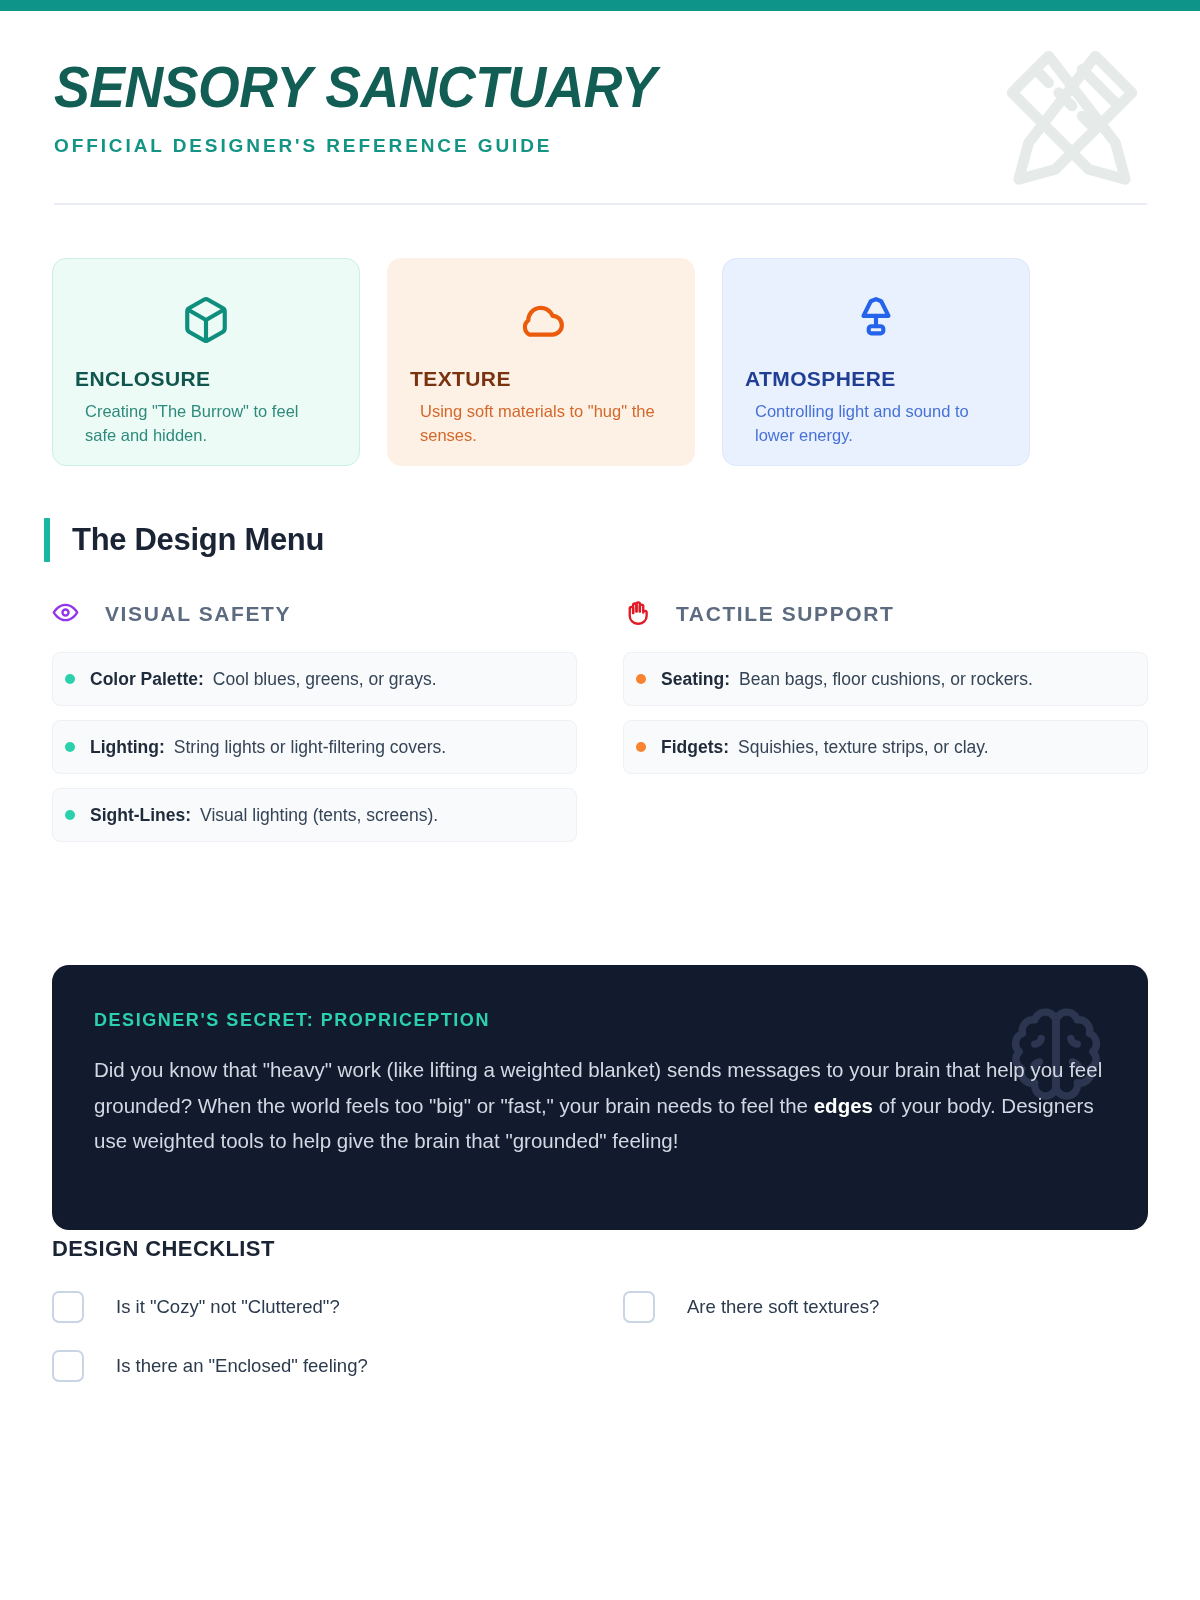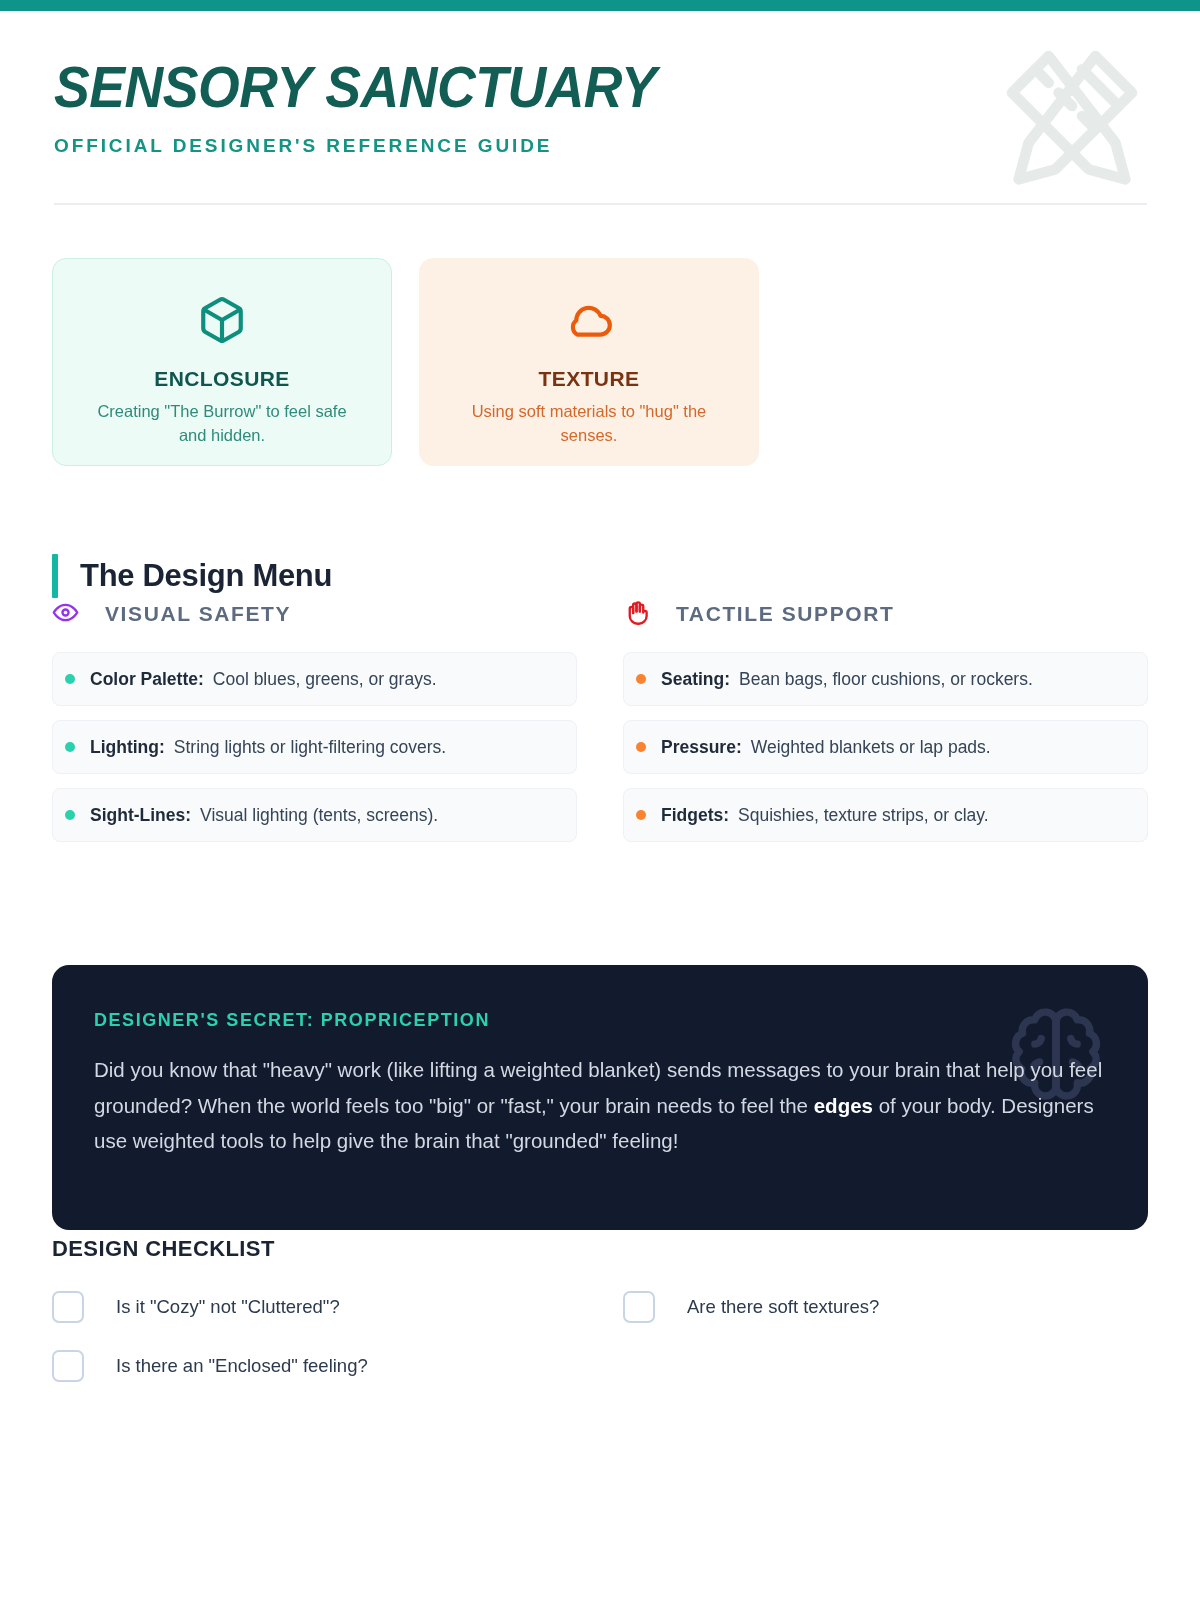--- a/index.html
+++ b/index.html
@@ -78,25 +78,24 @@
   
   .pillars {
     position: absolute;
     top: 258px; left: 52px;
     width: 1096px;
     display: flex;
     gap: 27px;
   }
 
   .pillar {
-    width: 340px;
+    width: 308px;
     height: 208px;
     border-radius: 14px;
     padding: 34px 22px 8px 22px;
-    text-align: center;
   }
 
   .pillar.enclosure { background: #EDFBF6; border: 1.5px solid #CBEFE4; }
   .pillar.texture   { background: #FDF1E5; border: 1.5px solid #FDF1E5; }
   .pillar.atmosphere{ background: #EAF1FE; border: 1.5px solid #DDE8FD; }
 
   .pillar-icon {
     height: 54px;
     display: flex;
     align-items: center;
@@ -119,25 +118,24 @@
     line-height: 1.45;
     padding: 0 10px;
   }
   .pillar.enclosure  .pillar-desc { color: #2E8B7C; }
   .pillar.texture    .pillar-desc { color: #D4682B; }
   .pillar.atmosphere .pillar-desc { color: #4671D6; }
 
   
   .section-head {
     position: absolute;
-    top: 518px; left: 52px;
+    top: 518px; left: 44px;
     display: flex;
     align-items: center;
     gap: 22px;
-    margin-top: 36px;
   }
   .section-bar {
     width: 6px;
     height: 44px;
     background: #14B8A2;
     border-radius: 1px;
   }
   .section-title {
     font-size: 31px;
     font-weight: 700;
@@ -317,20 +315,31 @@
     <div class="pillar texture">
       <div class="pillar-icon">
         <svg viewBox="0 0 24 24" width="50" height="50" fill="none" stroke="#EA5B0C" stroke-width="2" stroke-linecap="round" stroke-linejoin="round">
           <path d="M17.5 19a4.5 4.5 0 0 0 0-9 6 6 0 0 0-11.6 2.2A4 4 0 0 0 6.5 19z"></path>
         </svg>
       </div>
       <div class="pillar-title">TEXTURE</div>
       <div class="pillar-desc">Using soft materials to "hug" the senses.</div>
     </div>
 
+    <div class="pillar atmosphere">
+      <div class="pillar-icon">
+        <svg viewBox="0 0 24 24" width="50" height="50" fill="none" stroke="#2563EB" stroke-width="2" stroke-linecap="round" stroke-linejoin="round">
+          <path d="M12 2 L9.5 3 L6 10 h12 L14.5 3 Z"></path>
+          <path d="M12 10 v5"></path>
+          <rect x="8.5" y="15" width="7" height="3.4" rx="1.3"></rect>
+        </svg>
+      </div>
+      <div class="pillar-title">ATMOSPHERE</div>
+      <div class="pillar-desc">Controlling light and sound to lower energy.</div>
+    </div>
 
   </div>
 
   <div class="section-head">
     <div class="section-bar"></div>
     <div class="section-title">The Design Menu</div>
   </div>
 
   <div class="menu">
 
@@ -375,25 +384,20 @@
         <span class="col-head-label">TACTILE SUPPORT</span>
       </div>
 
       <div class="menu-item">
         <span class="dot orange"></span>
         <span class="item-term">Seating:</span>
         <span class="item-desc">Bean bags, floor cushions, or rockers.</span>
       </div>
       <div class="menu-item">
         <span class="dot orange"></span>
-        <span class="item-term">Pressure:</span>
-        <span class="item-desc">Weighted blankets or lap pads.</span>
-      </div>
-      <div class="menu-item">
-        <span class="dot orange"></span>
         <span class="item-term">Fidgets:</span>
         <span class="item-desc">Squishies, texture strips, or clay.</span>
       </div>
     </div>
 
   </div>
 
   <div class="callout">
     <div class="callout-mark">
       <svg viewBox="0 0 24 24" width="104" height="104" fill="none" stroke="#2C3650" stroke-width="1.7" stroke-linecap="round" stroke-linejoin="round">

